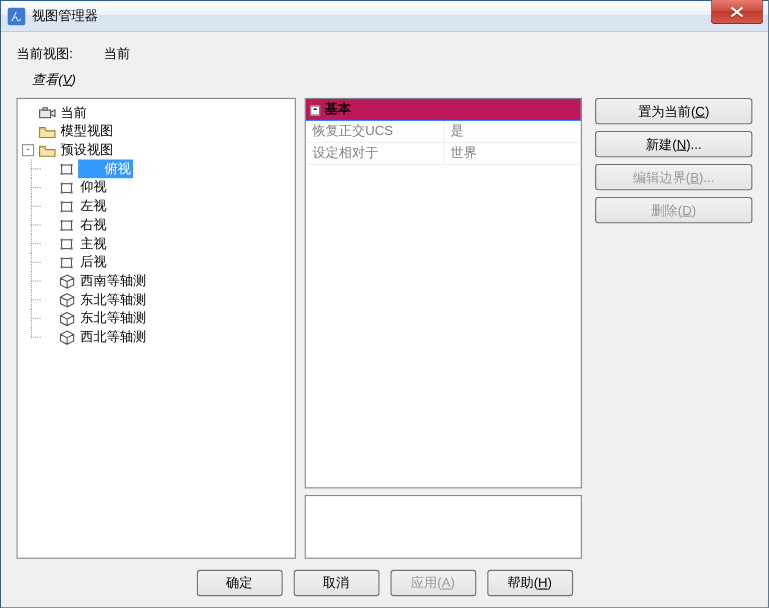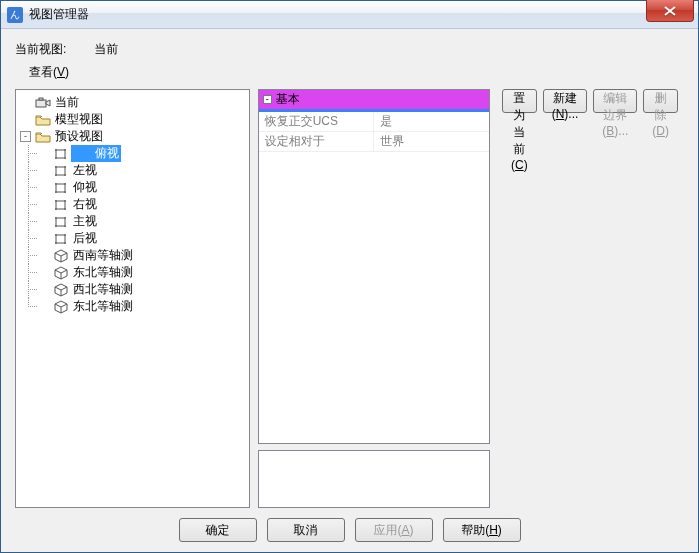--- a/index.html
+++ b/index.html
@@ -8,21 +8,21 @@
 .window { width: 699px; height: 553px; background: #fff; border: 1px solid #2e5f8b; box-shadow: 0 0 8px rgba(0,0,0,0.3); display: flex; flex-direction: column; }
 .titlebar { height: 28px; background: linear-gradient(to bottom, #fdfdfe 0%, #eef2f7 45%, #d9e3ef 46%, #dde7f3 100%); display: flex; align-items: center; border-bottom: 1px solid #b9c6d6; position: relative; }
 .titlebar .app-icon { width: 16px; height: 16px; background: #3b7bd6; color: #fff; display: flex; align-items: center; justify-content: center; font-size: 10px; margin: 0 6px; border-radius: 2px; }
 .titlebar .title-text { color: #000; }
 .close-btn { position: absolute; right: 4px; top: -1px; width: 48px; height: 22px; background: linear-gradient(to bottom, #e97c72 0%, #c94b3e 49%, #c1392b 50%, #d45a4b 100%); border: 1px solid #8b2f24; border-top: none; border-radius: 0 0 4px 4px; display: flex; align-items: center; justify-content: center; color: #fff; cursor: pointer; }
 .close-btn svg { filter: drop-shadow(0 1px 0 rgba(0,0,0,0.3)); }
 
 .body { flex: 1; background: #f0f0f0; padding: 12px 14px 10px 14px; display: flex; flex-direction: column; }
 .top-info { display: flex; align-items: flex-end; margin-bottom: 4px; }
 .top-info .lbl { margin-right: 28px; }
-.view-menu { margin: 2px 0 8px 14px; }
+.view-menu { margin: 2px 0 8px 14px; font-style: italic; }
 .view-menu u { text-decoration: underline; }
 
 .main-row { flex: 1; display: flex; gap: 8px; min-height: 0; }
 
 .tree-panel { width: 254px; background: #fff; border: 1px solid #828790; padding: 4px 2px; overflow: auto; }
 .tree ul { list-style: none; padding-left: 18px; }
 .tree > ul { padding-left: 2px; }
 .tree li { position: relative; line-height: 17px; white-space: nowrap; }
 .tree .row { display: flex; align-items: center; height: 17px; }
 .tree .toggle { width: 11px; height: 11px; border: 1px solid #919191; background: #fff; display: inline-flex; align-items: center; justify-content: center; font-size: 9px; line-height: 1; margin-right: 4px; cursor: pointer; color:#4a4a4a; font-family: monospace;}
@@ -31,27 +31,27 @@
 .tree .label { padding: 0 2px; }
 .tree .label.selected { background: #3399ff; color: #fff; padding-left: 24px; }
 .tree li::before { content: ""; position: absolute; left: -10px; top: 0; border-left: 1px dotted #999; height: 100%; }
 .tree li:last-child::before { height: 9px; }
 .tree li::after { content: ""; position: absolute; left: -10px; top: 8px; width: 9px; border-top: 1px dotted #999; }
 .tree > ul > li::before, .tree > ul > li::after { display: none; }
 
 .props-col { width: 252px; display: flex; flex-direction: column; gap: 6px; }
 .props-grid { flex: 1; background: #fff; border: 1px solid #828790; }
 .props-grid table { width: 100%; border-collapse: collapse; }
-.props-grid .group td { background: #d946ef; font-weight: normal; padding: 1px 4px; border-bottom: 3px solid #3b82f6; }
+.props-grid .group td { background: #be185d; font-weight: bold; padding: 1px 4px; border-bottom: 1px solid #3b82f6; }
 .props-grid .group .gtoggle { display:inline-block; width:9px; height:9px; border:1px solid #7a7a7a; background:#fff; text-align:center; line-height:7px; font-size:9px; margin-right:4px; font-family:monospace; vertical-align:1px;}
 .props-grid .prop td { padding: 1px 6px; color: #808080; border-bottom: 1px solid #eee; }
 .props-grid .prop td:first-child { width: 50%; border-right: 1px solid #eee; }
 .desc-box { height: 58px; background: #fff; border: 1px solid #828790; }
 
-.btn-col { flex: 1; display: flex; flex-direction: row; gap: 6px; align-items: stretch; padding-left: 4px; }
+.btn-col { flex: 1; display: flex; flex-direction: column; gap: 6px; align-items: stretch; padding-left: 4px; }
 .btn { height: 24px; border: 1px solid #707070; background: linear-gradient(to bottom, #f2f2f2, #e3e3e3); border-radius: 3px; cursor: pointer; padding: 0 8px; }
 .btn:disabled { color: #9a9a9a; cursor: default; }
 .btn u { text-decoration: underline; }
 
 .filler { flex:1; }
 
 .footer { display: flex; justify-content: center; gap: 10px; padding: 10px 0 0 0; }
 .footer .btn { width: 78px; }
 </style>
 </head>
@@ -139,36 +139,36 @@
                       <span class="toggle empty"></span>
                       <span class="tv-icon">
                         <svg width="14" height="12" viewBox="0 0 14 12">
                           <rect x="2" y="2" width="9" height="8" fill="none" stroke="#555"></rect>
                           <rect x="1" y="1" width="2" height="2" fill="#777"></rect>
                           <rect x="10" y="1" width="2" height="2" fill="#777"></rect>
                           <rect x="1" y="9" width="2" height="2" fill="#777"></rect>
                           <rect x="10" y="9" width="2" height="2" fill="#777"></rect>
                         </svg>
                       </span>
+                      <span class="label">仰视</span>
+                    </div>
+                  </li>
+                  <li>
+                    <div class="row">
+                      <span class="toggle empty"></span>
+                      <span class="tv-icon">
+                        <svg width="14" height="12" viewBox="0 0 14 12">
+                          <rect x="2" y="2" width="9" height="8" fill="none" stroke="#555"></rect>
+                          <rect x="1" y="1" width="2" height="2" fill="#777"></rect>
+                          <rect x="10" y="1" width="2" height="2" fill="#777"></rect>
+                          <rect x="1" y="9" width="2" height="2" fill="#777"></rect>
+                          <rect x="10" y="9" width="2" height="2" fill="#777"></rect>
+                        </svg>
+                      </span>
                       <span class="label">左视</span>
-                    </div>
-                  </li>
-                  <li>
-                    <div class="row">
-                      <span class="toggle empty"></span>
-                      <span class="tv-icon">
-                        <svg width="14" height="12" viewBox="0 0 14 12">
-                          <rect x="2" y="2" width="9" height="8" fill="none" stroke="#555"></rect>
-                          <rect x="1" y="1" width="2" height="2" fill="#777"></rect>
-                          <rect x="10" y="1" width="2" height="2" fill="#777"></rect>
-                          <rect x="1" y="9" width="2" height="2" fill="#777"></rect>
-                          <rect x="10" y="9" width="2" height="2" fill="#777"></rect>
-                        </svg>
-                      </span>
-                      <span class="label">仰视</span>
                     </div>
                   </li>
                   <li>
                     <div class="row">
                       <span class="toggle empty"></span>
                       <span class="tv-icon">
                         <svg width="14" height="12" viewBox="0 0 14 12">
                           <rect x="2" y="2" width="9" height="8" fill="none" stroke="#555"></rect>
                           <rect x="1" y="1" width="2" height="2" fill="#777"></rect>
                           <rect x="10" y="1" width="2" height="2" fill="#777"></rect>
@@ -232,32 +232,32 @@
                     </div>
                   </li>
                   <li>
                     <div class="row">
                       <span class="toggle empty"></span>
                       <span class="tv-icon">
                         <svg width="14" height="14" viewBox="0 0 14 14">
                           <path d="M7 1 L13 4 L7 7 L1 4 Z M1 4 L1 10 L7 13 L7 7 M13 4 L13 10 L7 13" fill="none" stroke="#555"></path>
                         </svg>
                       </span>
-                      <span class="label">西北等轴测</span>
+                      <span class="label">东北等轴测</span>
                     </div>
                   </li>
                   <li>
                     <div class="row">
                       <span class="toggle empty"></span>
                       <span class="tv-icon">
                         <svg width="14" height="14" viewBox="0 0 14 14">
                           <path d="M7 1 L13 4 L7 7 L1 4 Z M1 4 L1 10 L7 13 L7 7 M13 4 L13 10 L7 13" fill="none" stroke="#555"></path>
                         </svg>
                       </span>
-                      <span class="label">东北等轴测</span>
+                      <span class="label">西北等轴测</span>
                     </div>
                   </li>
                 </ul>
               </li>
             </ul>
         </div>
       </div>
 
       <div class="props-col">
         <div class="props-grid">

